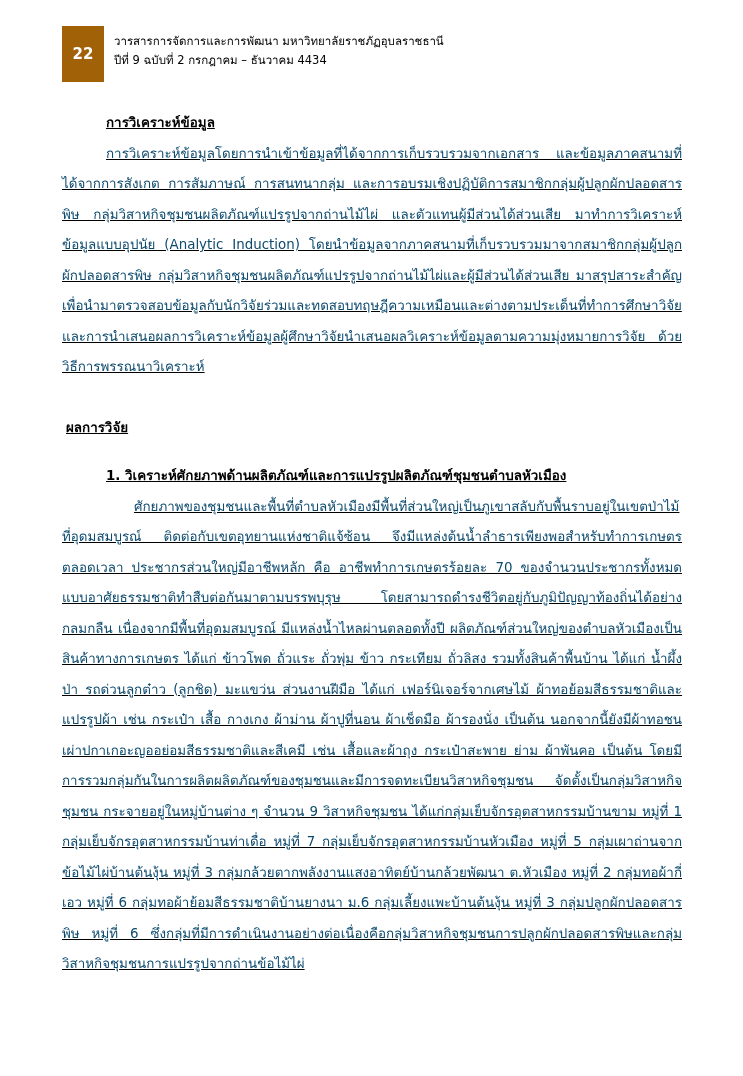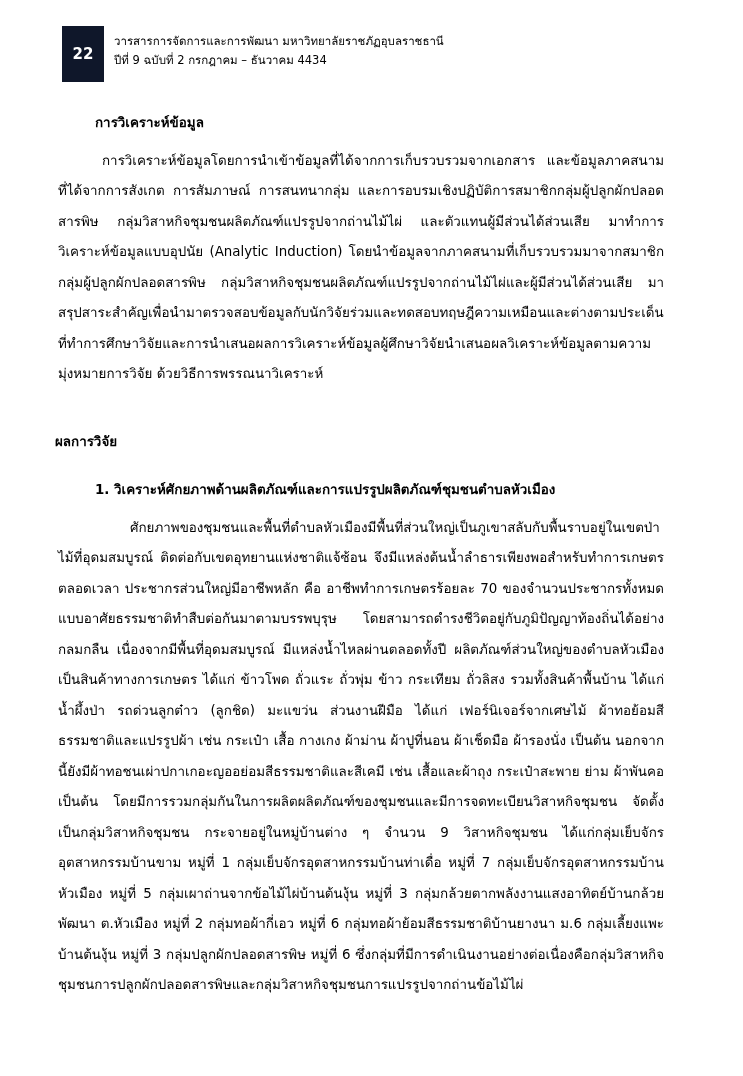--- a/index.html
+++ b/index.html
@@ -30,21 +30,21 @@
     left: 0;
     width: 743px;
     height: 56px;
   }
   .page-number-box {
     position: absolute;
     left: 62px;
     top: 0;
     width: 42px;
     height: 56px;
-    background: #0f172a;
+    background: #a16207;
     color: #ffffff;
     display: flex;
     align-items: center;
     justify-content: center;
     font-size: 15px;
     font-weight: bold;
   }
   .header-text {
     position: absolute;
     left: 114px;
@@ -54,32 +54,33 @@
   .header-line {
     font-size: 11.5px;
     line-height: 19px;
     color: #000000;
     white-space: nowrap;
   }
 
   
   .content {
     position: absolute;
-    left: 51px;
+    left: 62px;
     top: 108px;
     width: 620px;
+    text-decoration: underline;
   }
 
   p.para {
-    margin: 7px;
+    margin: 0;
     font-size: 13.4px;
     line-height: 30.5px;
     text-align: justify;
     text-justify: inter-word;
-    color: #000000;
+    color: #0c4a6e;
   }
   p.para.indent {
     text-indent: 44px;
   }
   p.para.indent-lg {
     text-indent: 72px;
   }
   .subhead {
     margin: 0;
     font-size: 13.4px;

